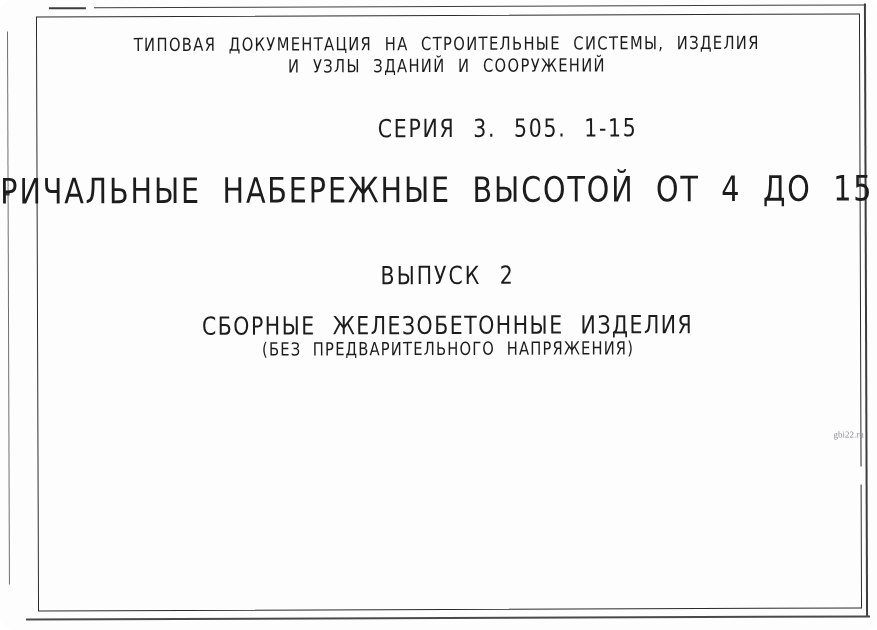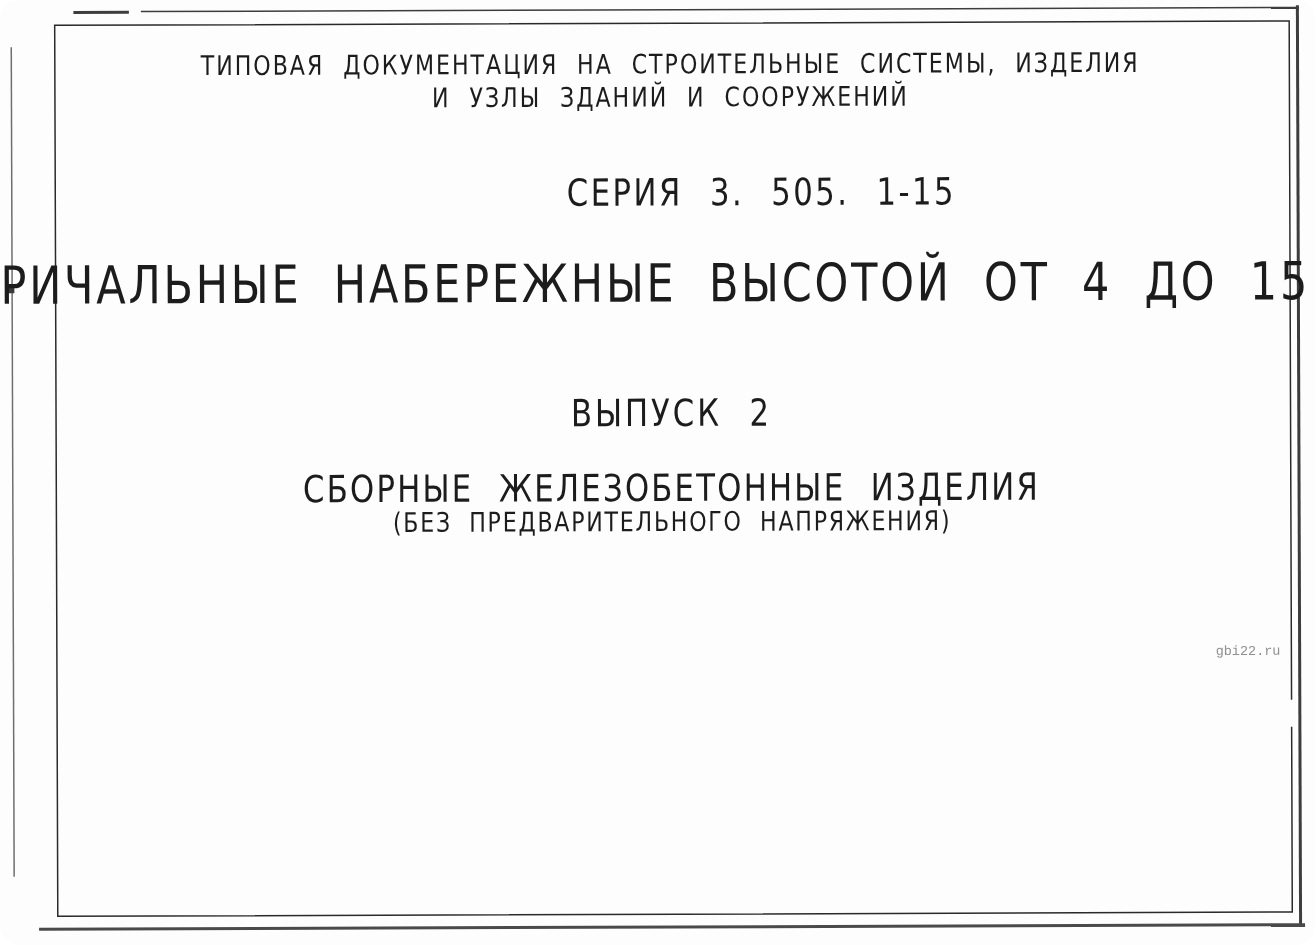--- a/index.html
+++ b/index.html
@@ -70,25 +70,25 @@
   .row-header1 { top: 33px; }
   .row-header2 { top: 55px; }
   .row-series  { top: 114px; margin-left: 60px; }
   .row-title   { top: 170px; }
   .row-issue   { top: 261px; }
   .row-sub     { top: 311px; }
   .row-note    { top: 338px; }
 
   .watermark {
     position: absolute;
-    left: 810px; top: 431px;
+    left: 833px; top: 431px;
     font-size: 9px;
     letter-spacing: 0px;
     color: #8f9094;
-    font-family: Liberation Mono, monospace;
+    font-family: Liberation Serif, serif;
   }
 </style>
 </head>
 <body>
 
 <div class="page">
   <div class="scan">
 
     <div class="bline ob-top-a"></div>
     <div class="bline ob-top-b"></div>

